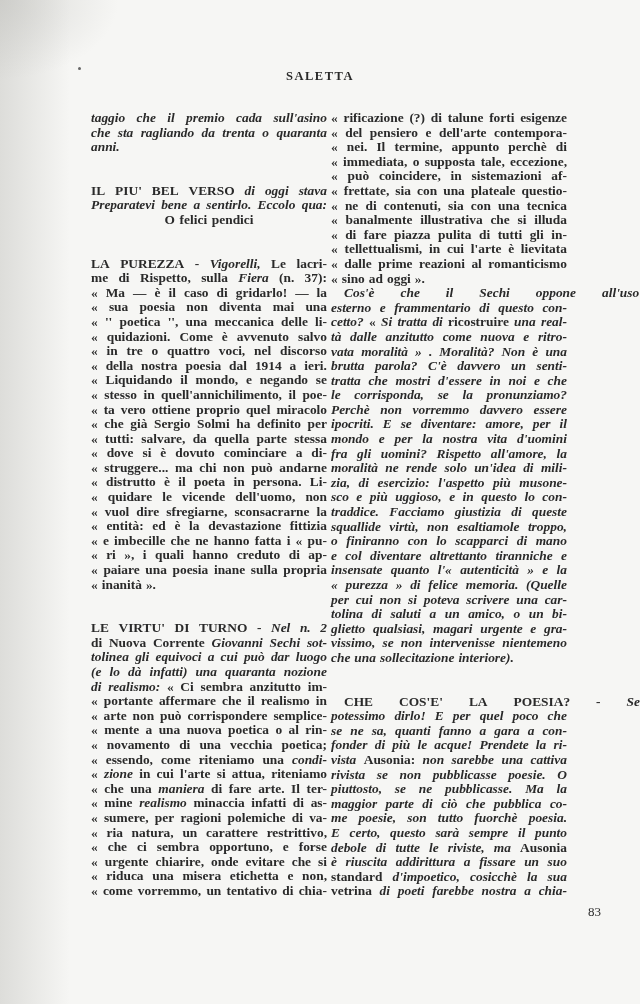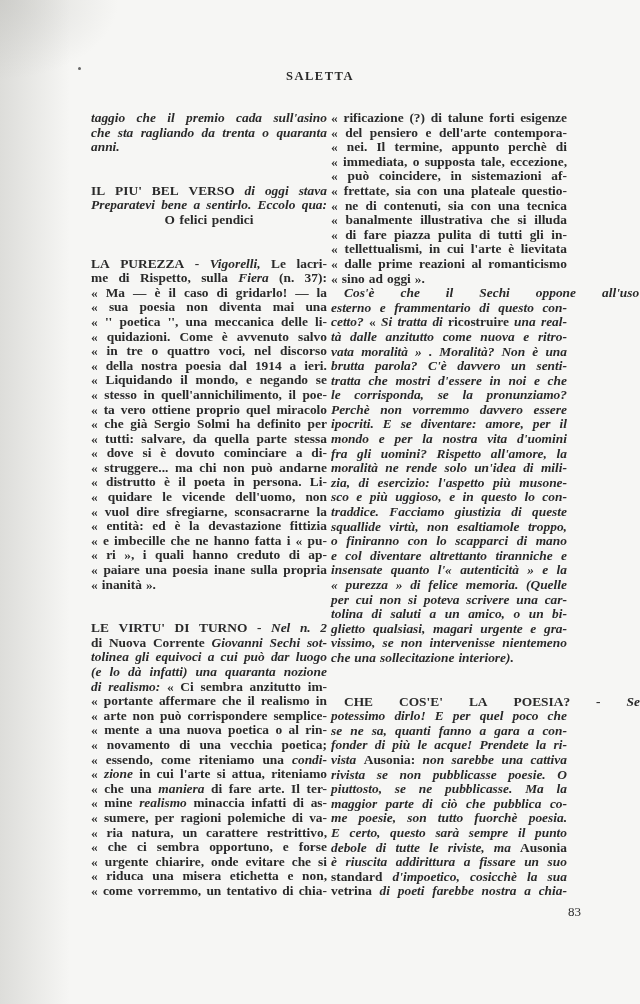--- a/index.html
+++ b/index.html
@@ -33,21 +33,21 @@
     display: flex; justify-content: space-between; white-space: nowrap;
     height: 14.6px;
   }
   .line.last { justify-content: flex-start; }
   .line.last span { margin-right: 0.3em; }
   .line.center { justify-content: center; }
   .line.indent { padding-left: 13px; gap: 26px; }
   .gap { height: 29px; }
   .i { font-style: italic; }
   .pagenum {
-    position: absolute; left: 568px; top: 904px;
+    position: absolute; left: 588px; top: 904px;
     font-size: 13px;
   }
   .mark { position: absolute; width: 3px; height: 3px; border-radius: 50%; background: #666; }
 </style>
 </head>
 <body>
 
 <div class="shade"></div>
 <div class="shade-top"></div>
 <div class="mark" style="left:78px; top:67px;"></div>

